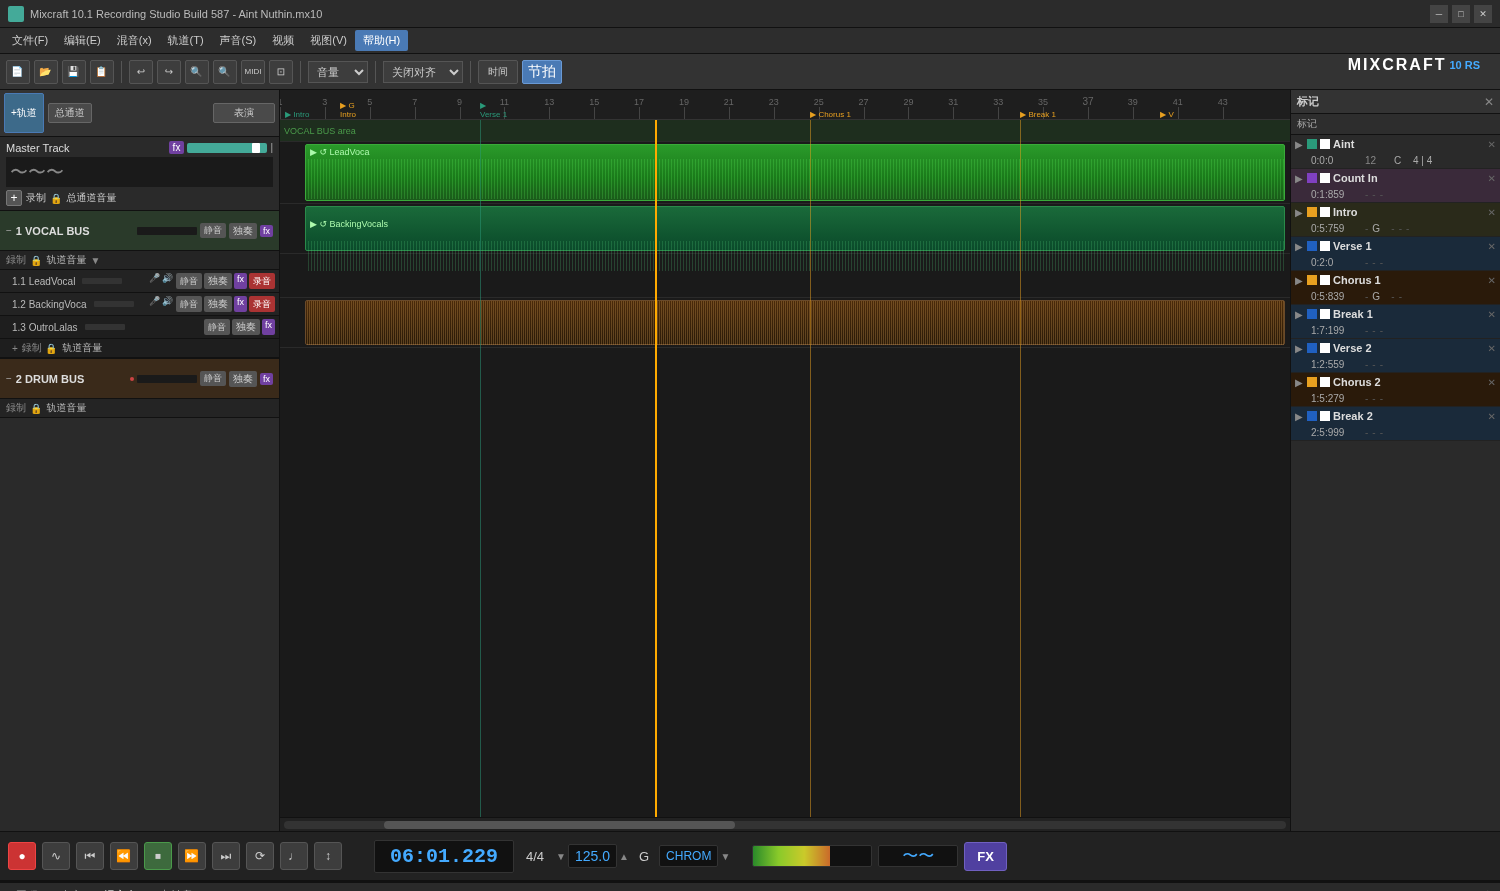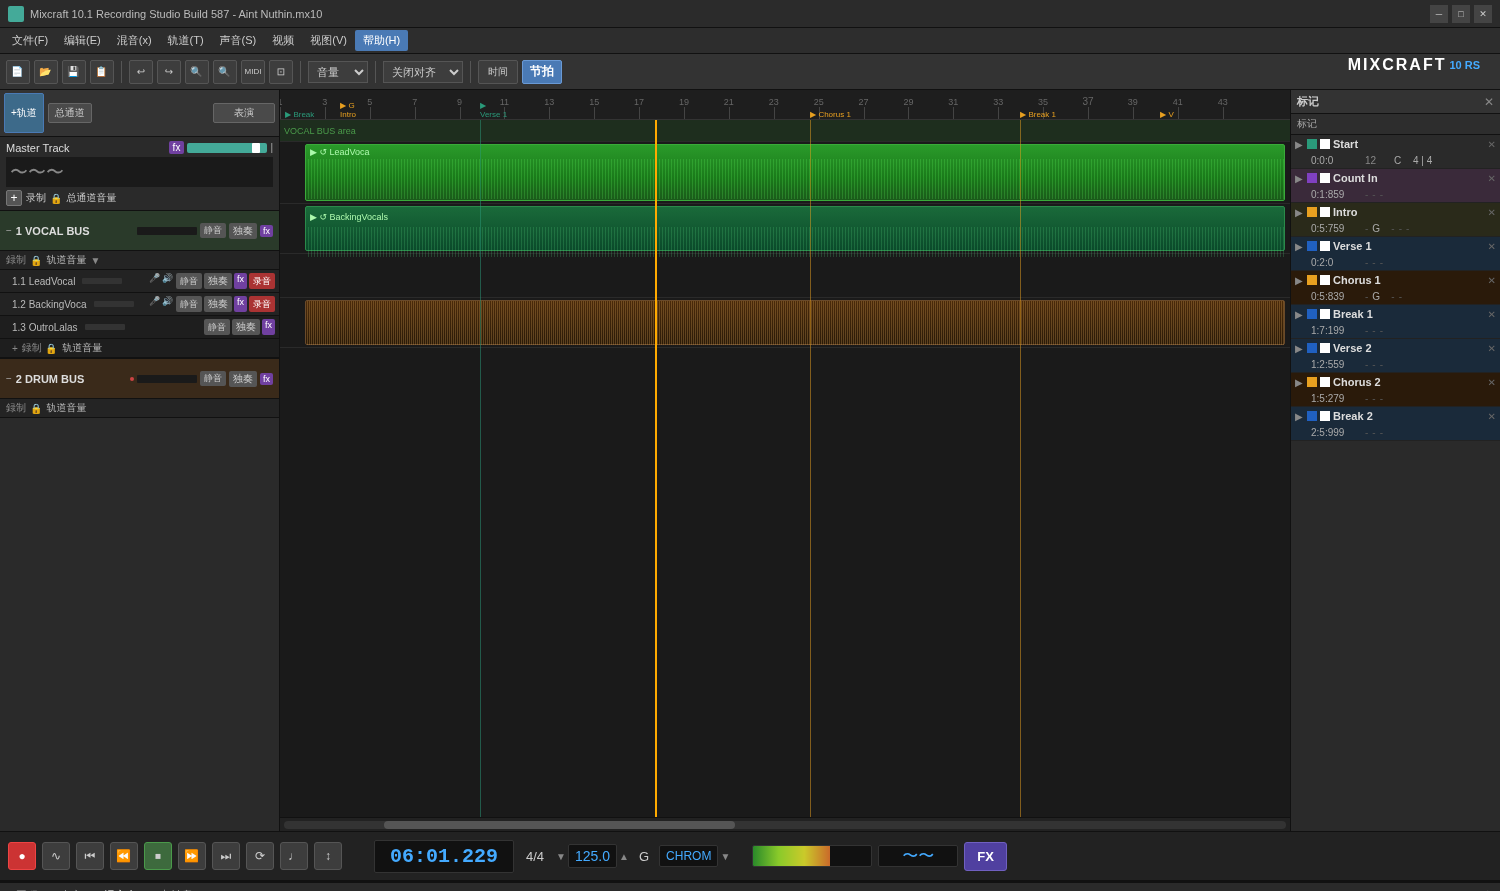--- a/index.html
+++ b/index.html
@@ -170,21 +170,21 @@
   <div class="tb-sep"></div>
   <select class="tb-dropdown">
     <option>音量</option>
   </select>
   <div class="tb-sep"></div>
   <select class="tb-dropdown" style="min-width:80px;">
     <option>关闭对齐</option>
   </select>
   <div class="tb-sep"></div>
   <button class="tb-btn" style="min-width:40px; font-size:10px;">时间</button>
-  <button class="tb-btn" style="min-width:40px; font-size:12px; background:#4a7ab5; border-color:#6a9ad5; color:#fff;font-weight:bold;">节拍</button>
+  <button class="tb-btn" style="min-width:40px; font-size:14px; background:#4a7ab5; border-color:#6a9ad5; color:#fff;">节拍</button>
 </div>
 
 <div id="main">
 
   <div id="left-panel">
     <div id="left-panel-header">
       <button class="track-btn">+轨道</button>
       <button class="channel-btn">总通道</button>
       <button class="perf-btn">表演</button>
     </div>
@@ -288,21 +288,21 @@
         <span style="color:#bbb; font-size:10px;">轨道音量</span>
       </div>
     </div>
   </div>
 
   <div id="timeline-area">
 
     <div id="timeline-ruler">
 
       <div style="position:absolute; left:5px; display:flex; flex-direction:column; align-items:flex-start; bottom:0; z-index:5;">
-        <span style="font-size:8px; color:#2a9a7a;">▶ Break</span>
+        <span style="font-size:8px; color:#2a9a7a;">▶ Intro</span>
       </div>
       <div style="position:absolute; left:60px; display:flex; flex-direction:column; align-items:flex-start; bottom:0; z-index:5;">
         <span style="font-size:8px; color:#e8a020;">▶ G</span>
         <span style="font-size:8px; color:#e8a020;">Intro</span>
       </div>
       <div style="position:absolute; left:200px; display:flex; flex-direction:column; align-items:flex-start; bottom:0; z-index:5;">
         <span style="font-size:8px; color:#2a9a7a;">▶</span>
         <span style="font-size:8px; color:#2a9a7a;">Verse 1</span>
       </div>
       <div style="position:absolute; left:530px; display:flex; flex-direction:column; align-items:center; bottom:0; z-index:5;">
@@ -375,21 +375,21 @@
 
       <div style="height:62px; background:#1a1a1a; border-bottom:1px solid #2a2a2a; position:relative;">
         <div style="position:absolute; left:25px; right:5px; top:2px; bottom:2px; background:linear-gradient(180deg, #2a9a2a 0%, #1a7a1a 60%, #1a5a1a 100%); border:1px solid #3aaa3a; border-radius:2px; cursor:pointer;">
           <span style="font-size:9px; color:#adfaad; padding:2px 4px; display:block;">▶ ↺ LeadVoca</span>
           <div style="height:40px; overflow:hidden; opacity:0.7; background:repeating-linear-gradient(90deg, transparent, transparent 2px, rgba(100,255,100,0.3) 2px, rgba(100,255,100,0.3) 3px);"></div>
         </div>
       </div>
 
       <div style="height:50px; background:#1a1a1a; border-bottom:1px solid #2a2a2a; position:relative;">
         <div style="position:absolute; left:25px; right:5px; top:2px; bottom:2px; background:linear-gradient(180deg, #1a6a3a 0%, #0a4a2a 100%); border:1px solid #2a8a4a; border-radius:2px; cursor:pointer;">
-          <span style="font-size:9px; color:#adfaad; padding:5px 4px; display:block;">▶ ↺ BackingVocals</span>
+          <span style="font-size:9px; color:#adfaad; padding:12px 4px; display:block;">▶ ↺ BackingVocals</span>
           <div style="height:30px; overflow:hidden; opacity:0.6; background:repeating-linear-gradient(90deg, transparent, transparent 2px, rgba(80,200,120,0.4) 2px, rgba(80,200,120,0.4) 3px);"></div>
         </div>
       </div>
 
       <div style="height:44px; background:#1a1a1a; border-bottom:1px solid #2a2a2a;"></div>
 
       <div style="height:50px; background:#1a1a1a; border-bottom:1px solid #2a2a2a; position:relative;">
         <div style="position:absolute; left:25px; right:5px; top:2px; bottom:2px; background:linear-gradient(180deg, #4a2a0a 0%, #2a1a08 100%); border:1px solid #6a4a2a; border-radius:2px; cursor:pointer;">
           <div style="height:44px; overflow:hidden; opacity:0.8; background:repeating-linear-gradient(90deg, transparent, transparent 1px, rgba(200,150,80,0.4) 1px, rgba(200,150,80,0.4) 2px);"></div>
         </div>
@@ -415,21 +415,21 @@
     </div>
     <div class="markers-sub-header">
       <span class="markers-sub-label">标记</span>
     </div>
 
     <div class="marker-item">
       <div class="marker-item-header">
         <span class="marker-expand">▶</span>
         <div class="marker-flag teal"></div>
         <div style="width:10px; height:10px; background:#fff; margin-right:3px; flex-shrink:0;"></div>
-        <span class="marker-name">Start</span>
+        <span class="marker-name">Aint</span>
         <span class="marker-x">✕</span>
       </div>
       <div class="marker-detail">
         <span class="marker-time">0:0:0</span>
         <span class="marker-num">12</span>
         <span class="marker-key">C</span>
         <span class="marker-sig">4 | 4</span>
       </div>
     </div>
 

